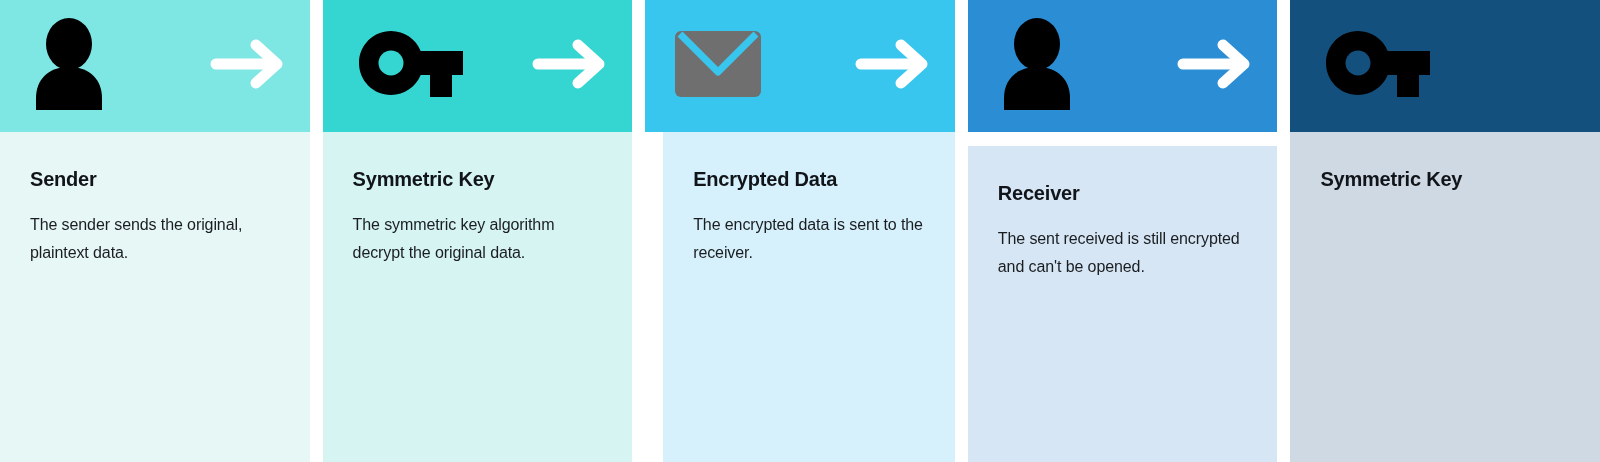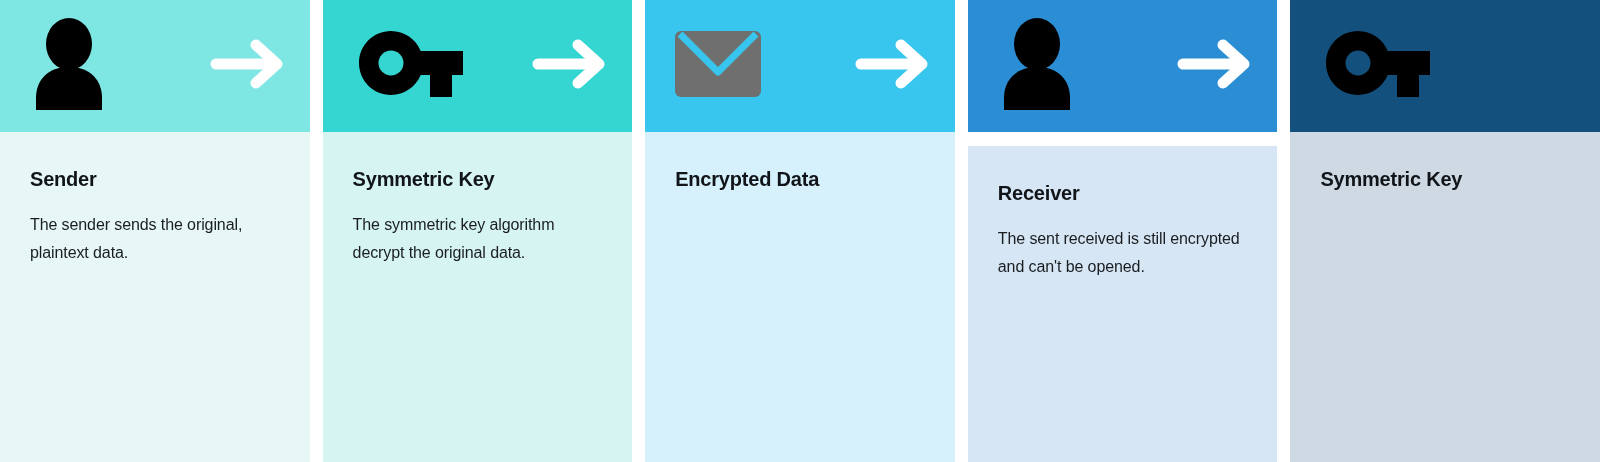--- a/index.html
+++ b/index.html
@@ -125,22 +125,23 @@
           <polyline points="5,3 43,41 81,3" fill="none" stroke="#38C6EF" stroke-width="7" stroke-linejoin="round"></polyline>
         </svg>
       </span>
       <span class="icon-arrow">
         <svg width="76" height="54" viewBox="0 0 76 54" aria-hidden="true">
           <line x1="6" y1="27" x2="64" y2="27" stroke="#ffffff" stroke-width="11" stroke-linecap="round"></line>
           <polyline points="46,8 67,27 46,46" fill="none" stroke="#ffffff" stroke-width="11" stroke-linecap="round" stroke-linejoin="round"></polyline>
         </svg>
       </span>
     </div>
-    <div class="panel-body" style="background: rgb(214, 241, 251);">
+    <div class="panel-body" style="background: rgb(214, 241, 251); margin-left: 18px;">
       <h2 class="panel-title">Encrypted Data</h2>
+      <p class="panel-desc">The encrypted data is sent to the receiver.</p>
     </div>
   </div>
 
   <div class="panel">
     <div class="panel-header" style="background: rgb(43, 142, 212);">
       <span class="icon-main">
         <svg width="78" height="92" viewBox="0 0 78 92" aria-hidden="true">
           <ellipse cx="39" cy="26" rx="23" ry="26" fill="#000000"></ellipse>
           <path d="M39 49c-21 0-33 13-33 31v12h66V80c0-18-12-31-33-31z" fill="#000000"></path>
         </svg>

